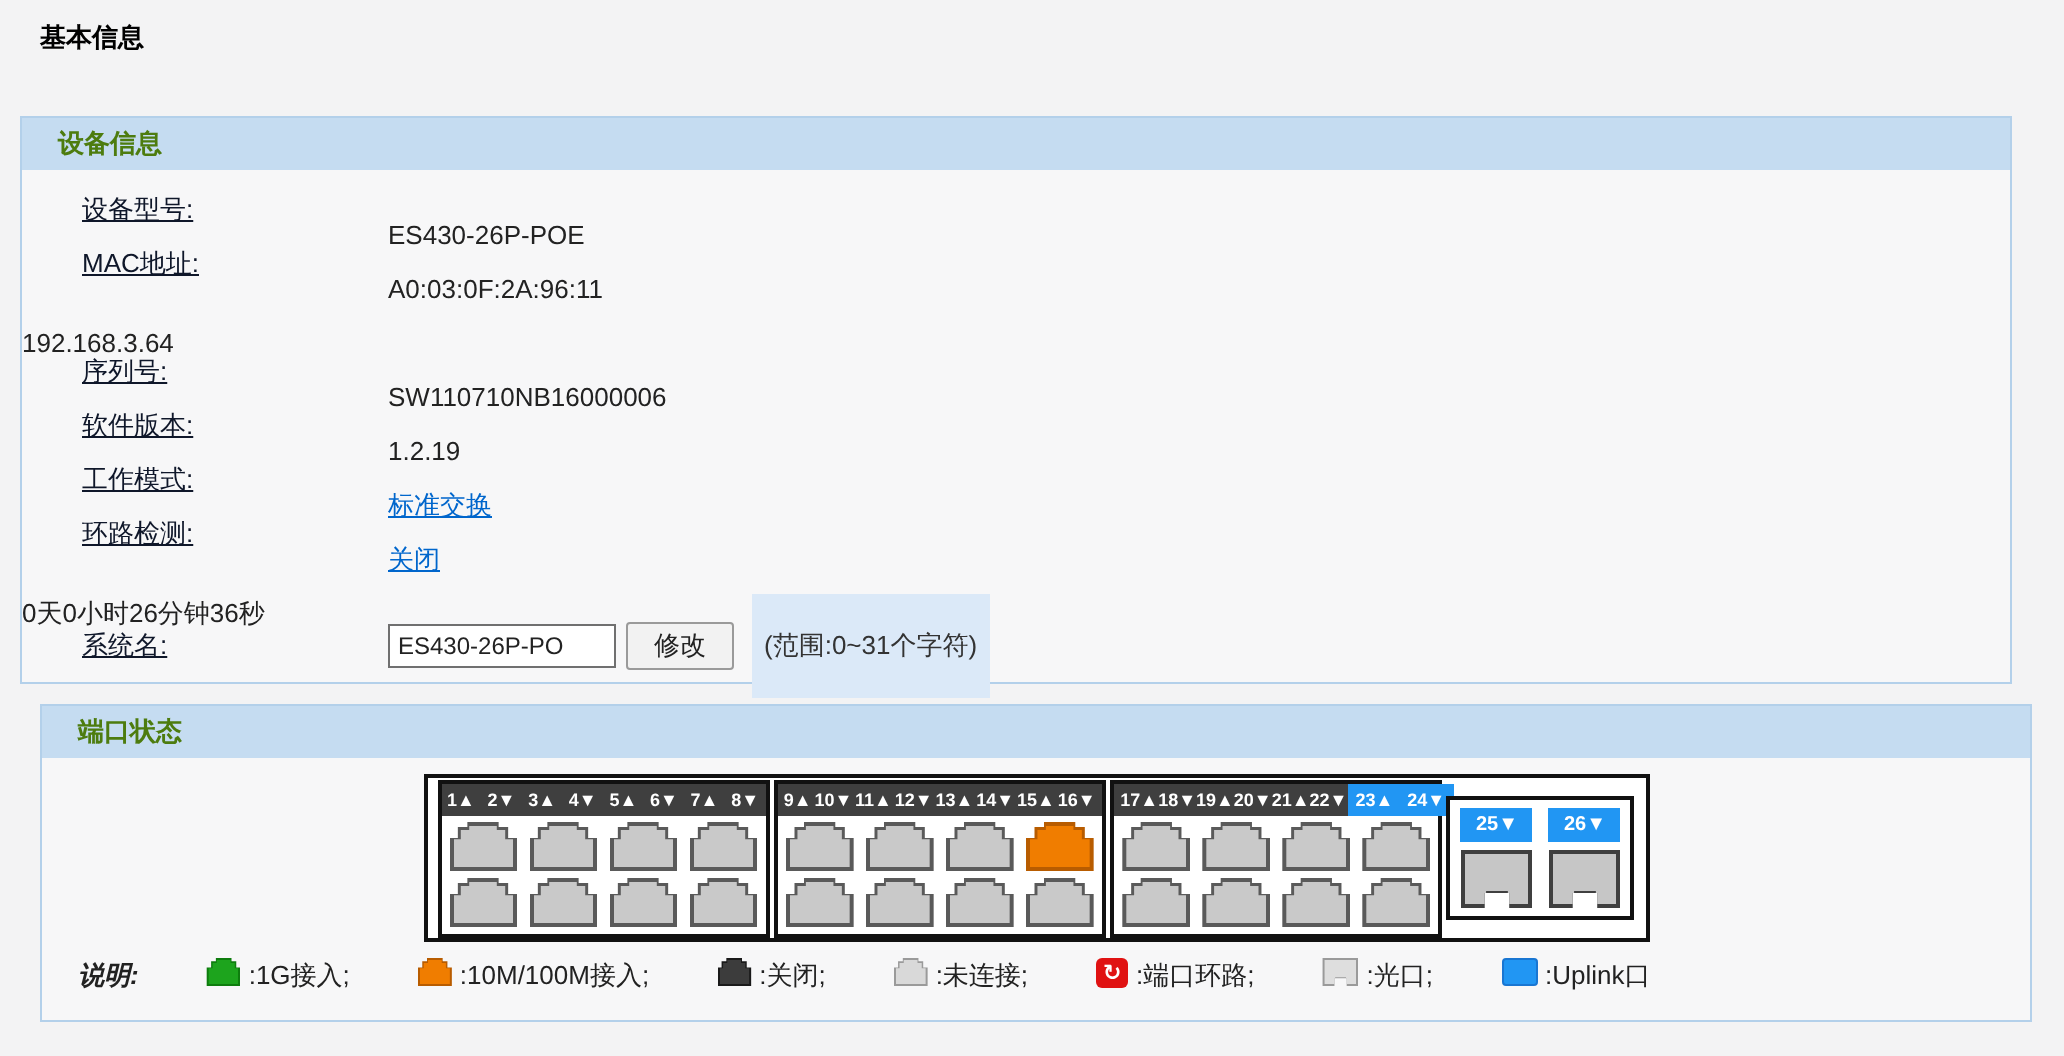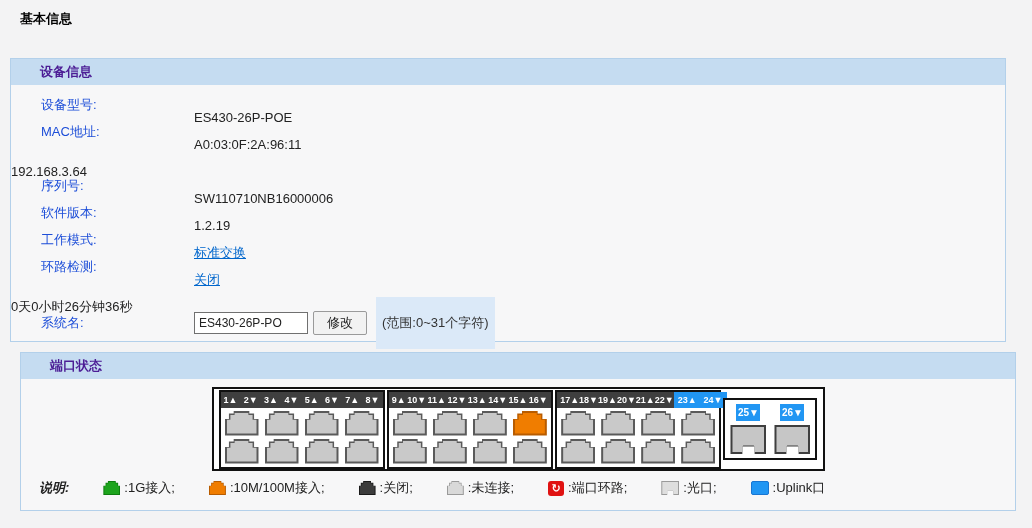--- a/index.html
+++ b/index.html
@@ -3,28 +3,28 @@
 <meta charset="utf-8">
 <style>
   html,body{margin:0;padding:0;}
   .page{
     position:relative;width:1032px;height:528px;background:#f3f3f4;overflow:hidden;
     font-family:"Liberation Sans","DejaVu Sans",sans-serif;color:#222;
   }
   .page-title{position:absolute;left:20px;top:10px;font-size:13px;font-weight:bold;color:#000;}
 
   .panel{position:absolute;left:10px;width:996px;border:1px solid #b3d0ea;background:#f7f7f8;box-sizing:border-box;}
-  .panel-header{height:26px;line-height:26px;padding-left:29px;background:#c5dcf1;font-size:13px;font-weight:bold;color:#4c1d95;}
+  .panel-header{height:26px;line-height:26px;padding-left:18px;background:#c5dcf1;font-size:13px;font-weight:bold;color:#4d7c0f;}
 
   #panel-device{top:58px;height:284px;}
   #panel-ports{top:352px;height:159px;margin-left:10px;}
 
   .device-body{padding-top:6px;}
   .info-row{display:flex;align-items:center;height:27px;font-size:13px;}
-  .info-label{flex:0 0 153px;padding-left:30px;color:#1d4ed8;}
+  .info-label{flex:0 0 153px;padding-left:30px;color:#0f172a;text-decoration:underline;}
   .info-value{color:#222;margin-top:26px;}
   .info-row a{color:#0066cc;text-decoration:underline;}
   .sysname-row{height:32px;}
   .sysname-input{width:104px;height:20px;border:1px solid #707070;background:#fff;font-size:12px;padding:0 4px;
     font-family:"Liberation Sans","DejaVu Sans",sans-serif;color:#222;}
   .modify-btn{margin-left:5px;height:24px;padding:0 13px;font-size:13px;background:#f2f2f2;border:1px solid #9a9a9a;
     border-radius:2px;color:#222;font-family:"Liberation Sans","DejaVu Sans",sans-serif;cursor:pointer;}
   .range-hint{margin-left:9px;background:#dbe9f8;padding:17px 6px;font-size:13px;color:#333;}
 
   
@@ -36,31 +36,31 @@
   .uplink-block{background:#2196f3;height:16px;display:flex;align-items:center;gap:7px;padding:0 4px;margin-right:-3px;}
   .ports-grid{display:grid;grid-template-columns:repeat(4,34px);gap:3px 6px;justify-content:center;padding:3px 4px;}
 
   .rj45{width:34px;height:25px;position:relative;background:var(--b);
     clip-path:polygon(0% 34%,13% 34%,13% 12%,27% 12%,27% 0%,73% 0%,73% 12%,87% 12%,87% 34%,100% 34%,100% 100%,0% 100%);}
   .rj45::after{content:"";position:absolute;inset:2px;background:var(--f);
     clip-path:polygon(0% 34%,13% 34%,13% 12%,27% 12%,27% 0%,73% 0%,73% 12%,87% 12%,87% 34%,100% 34%,100% 100%,0% 100%);}
 
   .sfp-group{border:2px solid #111;background:#fff;display:flex;gap:8px;padding:4px 5px;}
   .sfp-col{display:flex;flex-direction:column;align-items:center;}
-  .sfp-header{width:24px;height:17px;background:#2196f3;color:#fff;font-size:10px;font-weight:bold;
+  .sfp-header{width:36px;height:17px;background:#2196f3;color:#fff;font-size:10px;font-weight:bold;
     display:flex;align-items:center;justify-content:center;text-align:right;}
   .sfp-port{width:36px;height:29px;margin-top:4px;position:relative;background:#3f3f3f;
     clip-path:polygon(0 0,100% 0,100% 100%,67% 100%,67% 74%,33% 74%,33% 100%,0 100%);}
   .sfp-port::after{content:"";position:absolute;inset:2px;background:#c6c6c6;
     clip-path:polygon(0 0,100% 0,100% 100%,67% 100%,67% 74%,33% 74%,33% 100%,0 100%);}
 
   
   .legend{display:flex;align-items:center;padding-left:18px;margin-top:8px;font-size:13px;color:#222;}
   .legend-title{font-weight:bold;margin-right:6px;font-style:italic;}
-  .legend-item{display:flex;align-items:center;margin-right:6px;padding-left:28px;}
+  .legend-item{display:flex;margin-right:6px;padding-left:28px;}
   .ltext{margin-left:4px;}
   .licon{display:inline-block;position:relative;}
   .licon.mini-rj45{width:17px;height:14px;background:var(--b);
     clip-path:polygon(0% 34%,13% 34%,13% 12%,27% 12%,27% 0%,73% 0%,73% 12%,87% 12%,87% 34%,100% 34%,100% 100%,0% 100%);}
   .licon.mini-rj45::after{content:"";position:absolute;inset:1px;background:var(--f);
     clip-path:polygon(0% 34%,13% 34%,13% 12%,27% 12%,27% 0%,73% 0%,73% 12%,87% 12%,87% 34%,100% 34%,100% 100%,0% 100%);}
   .rj45-green{--b:#0e7d0e;--f:#1da41d;}
   .rj45-orange{--b:#b85c00;--f:#f07d00;}
   .rj45-black{--b:#1a1a1a;--f:#3c3c3c;}
   .rj45-gray{--b:#9a9a9a;--f:#d9d9d9;}

